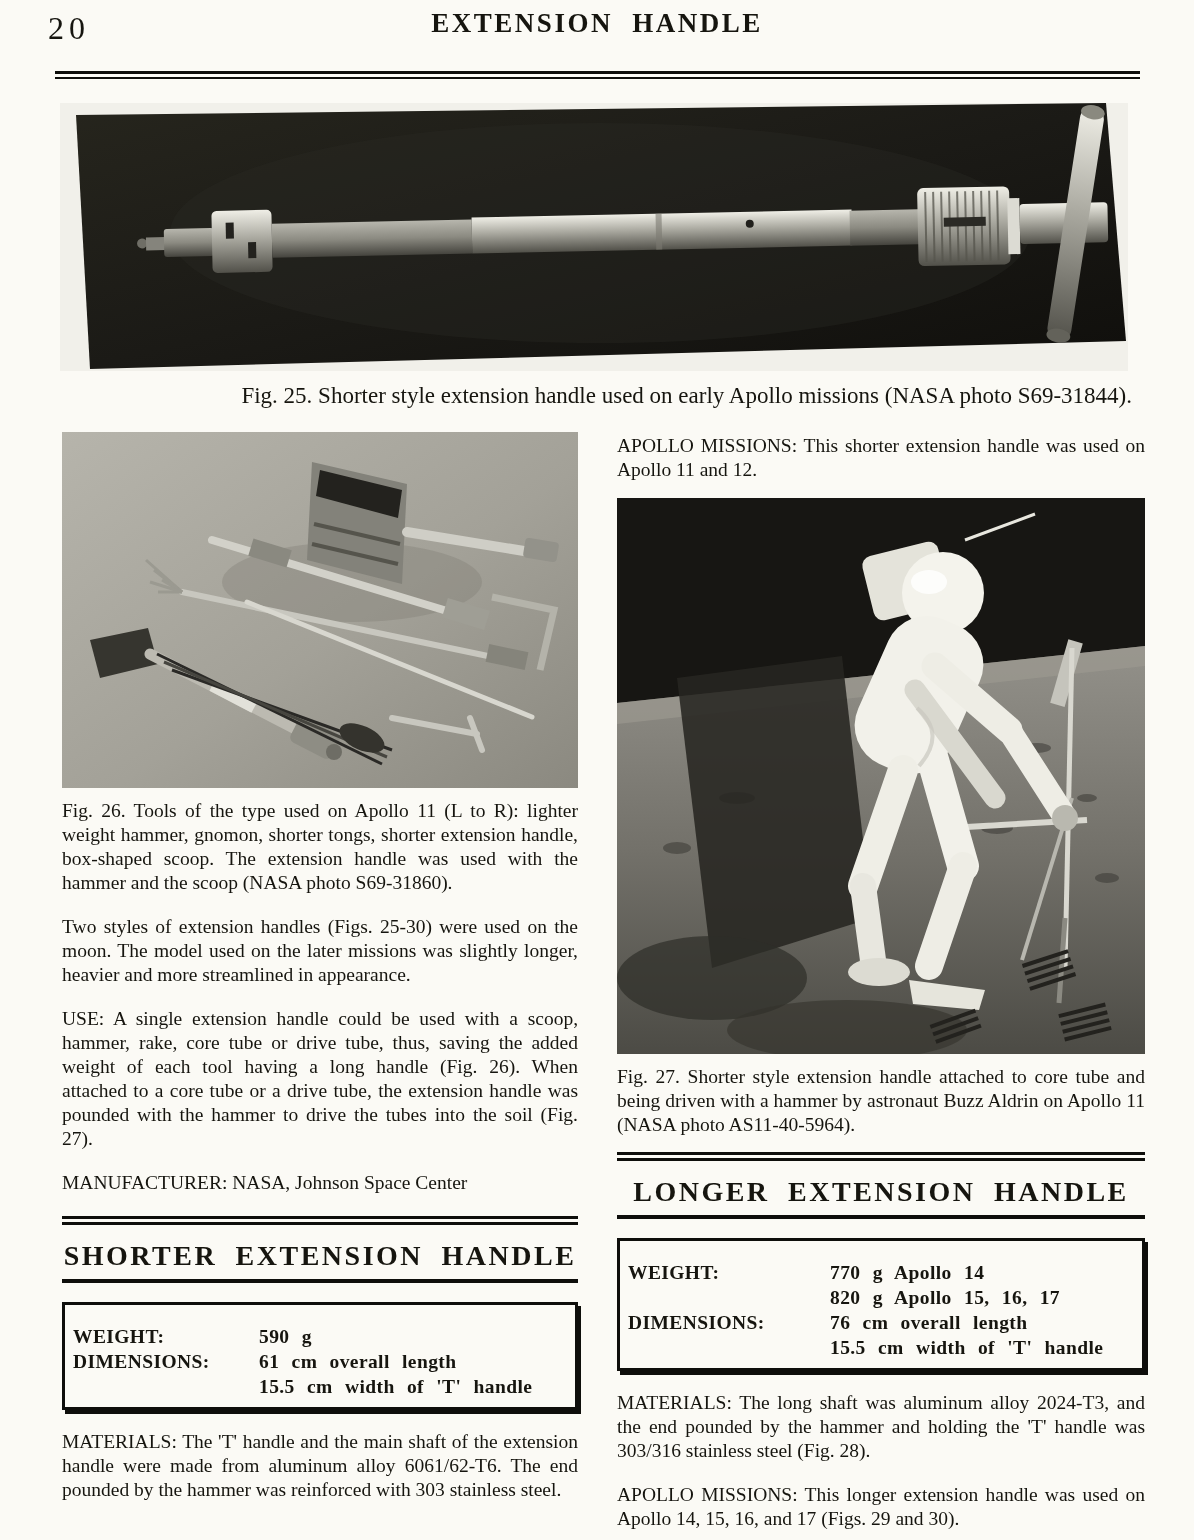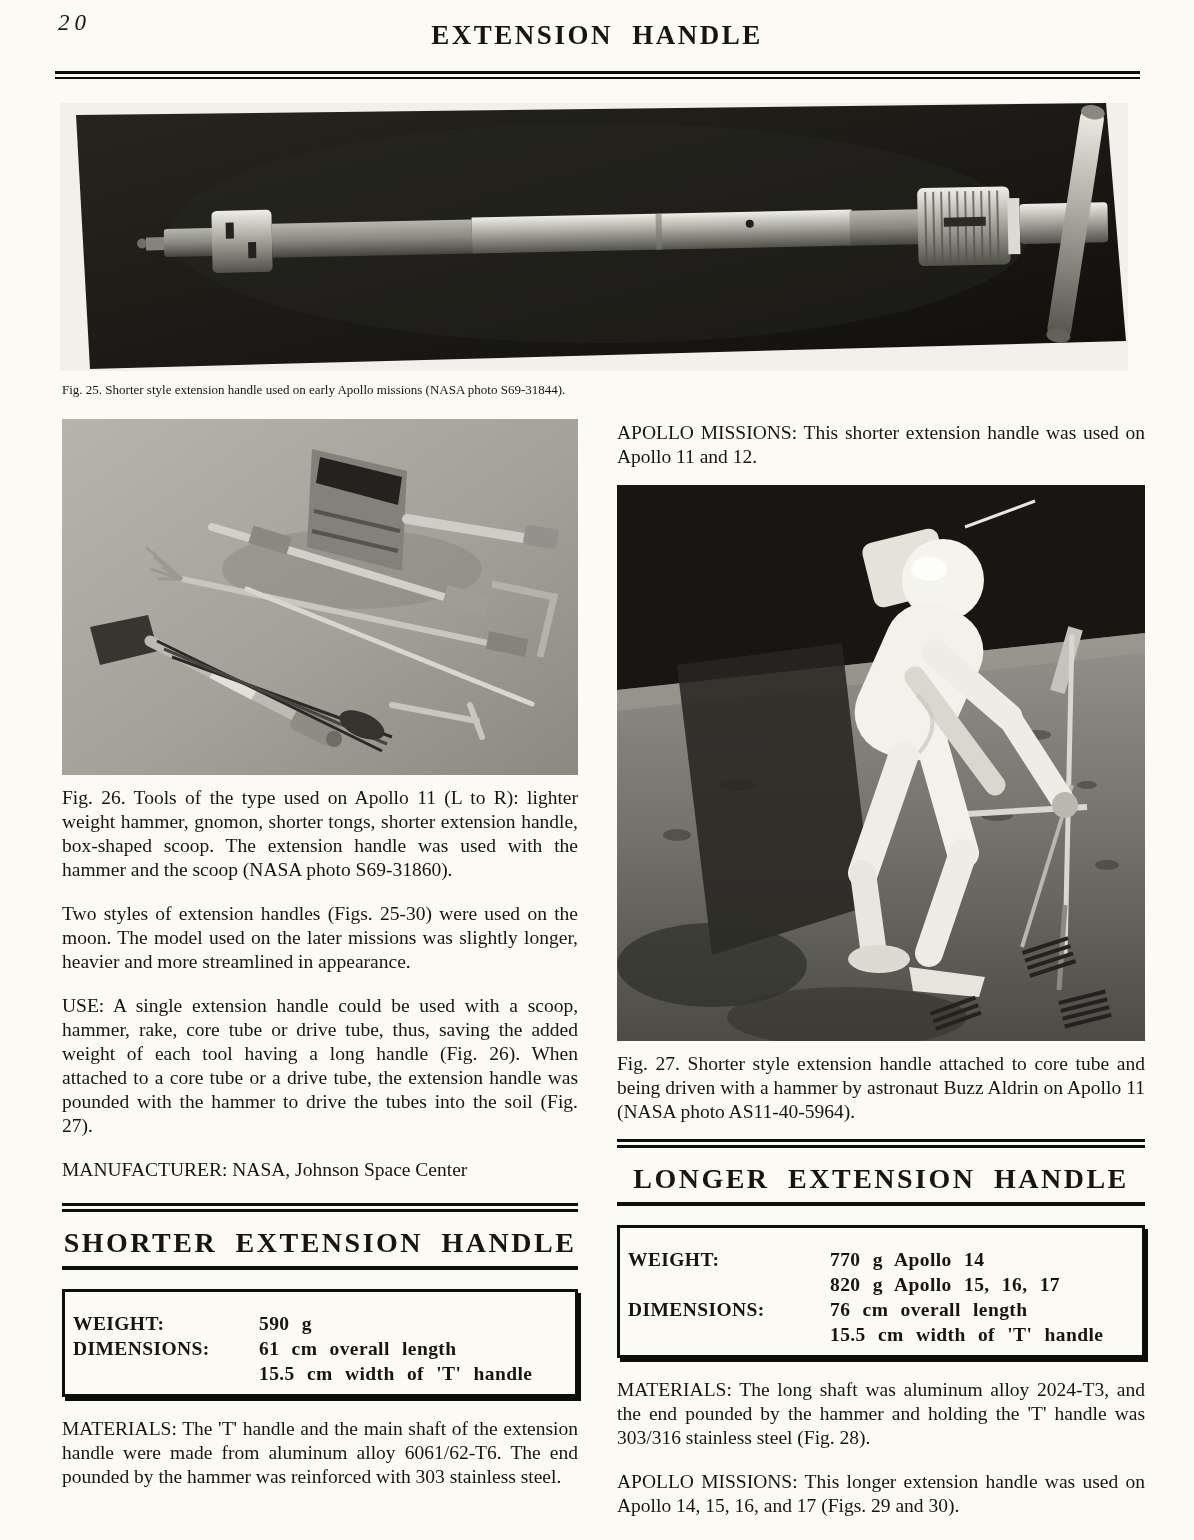--- a/index.html
+++ b/index.html
@@ -8,40 +8,40 @@
     background:#fbfaf5;
     font-family:"Liberation Serif", serif;
     color:#16150f;
     -webkit-font-smoothing:antialiased;
   }
   .page{position:relative;width:1194px;height:1540px;}
 
   
   .header{position:relative;height:62px;}
   .page-num{
-    position:absolute;left:58px;top:10px;
-    font-size:23px;letter-spacing:5px;font-style:italic;
+    position:absolute;left:48px;top:10px;
+    font-size:32px;letter-spacing:5px;
   }
   .header-title{
-    text-align:center;padding-top:20px;
+    text-align:center;padding-top:8px;
     font-size:27px;font-weight:bold;
     letter-spacing:2.5px;word-spacing:10px;
   }
   .header-rule{
     margin:9px 54px 0 55px;height:3px;
     border-top:3px solid #0d0d0a;
     border-bottom:2px solid #0d0d0a;
   }
 
   
   .fig25{margin:24px 66px 0 60px;height:268px;background:#f1f0ea;}
   .fig25 svg{display:block;width:100%;height:100%;}
   .fig25-caption{
     margin:11px 62px 0 62px;
-    font-size:13px;line-height:1.25;
+    font-size:23px;line-height:1.25;text-align:right;
   }
 
   
   .columns{display:flex;margin:21px 48px 0 62px;gap:39px;}
   .col-left{width:516px;flex:none;}
   .col-right{width:528px;flex:none;}
 
   .fig26{width:516px;height:356px;}
   .fig26 svg{display:block;width:100%;height:100%;}
   .fig27{margin-top:16px;width:528px;height:556px;}

